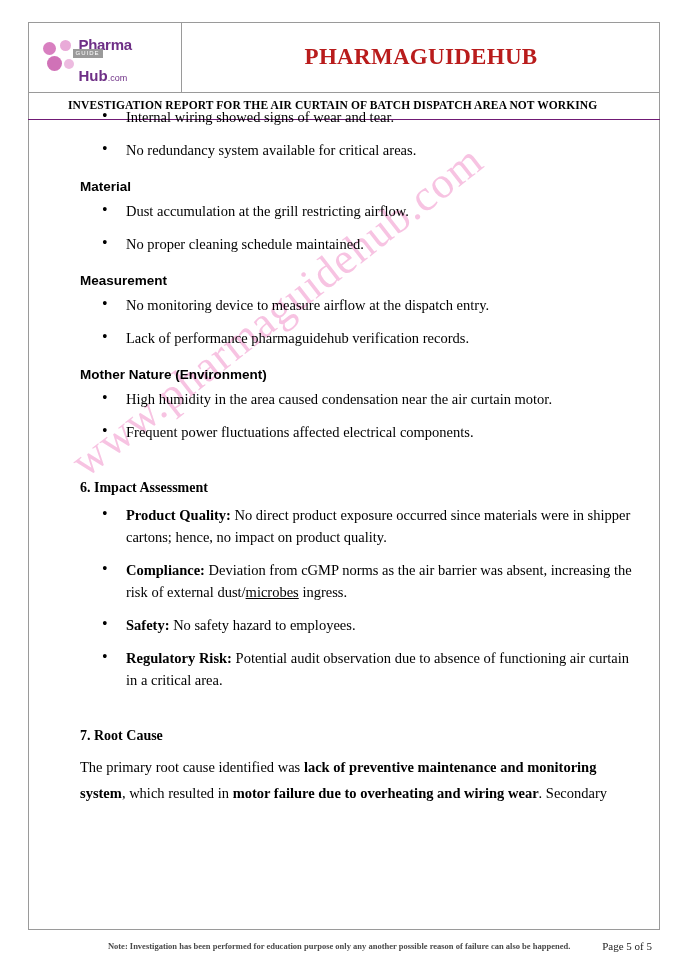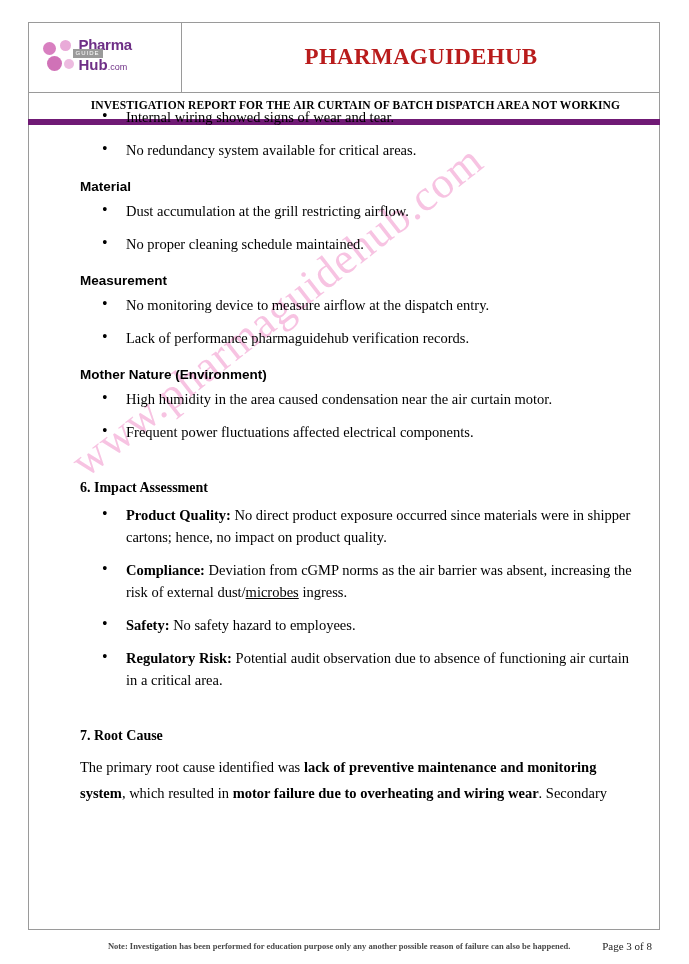--- a/index.html
+++ b/index.html
@@ -98,21 +98,21 @@
     letter-spacing: 1px;
     padding: 1px 3px;
     line-height: 7px;
   }
   .logo-hub {
     font-family: "Liberation Sans", sans-serif;
     font-weight: bold;
     font-size: 15px;
     color: #6e2f86;
     line-height: 16px;
-    margin-top: 4px;
+    margin-top: 15px;
   }
   .logo-com {
     font-family: "Liberation Sans", sans-serif;
     font-weight: normal;
     font-size: 9px;
     color: #6e2f86;
   }
   .brand-cell {
     flex: 1;
     display: flex;
@@ -120,24 +120,24 @@
     justify-content: center;
   }
   .brand-title {
     font-family: "Liberation Serif", serif;
     font-weight: bold;
     font-size: 23px;
     color: #b91c1c;
     letter-spacing: 0.3px;
   }
   .title-row {
-    border-bottom: 6px solid #701a75;
+    border-bottom: 1px solid #701a75;
     box-sizing: border-box;
     padding: 5px 40px 6px 40px;
-    text-align: right;
+    text-align: left;
   }
   .doc-title {
     font-family: "Liberation Serif", serif;
     font-weight: bold;
     font-size: 11.5px;
     line-height: 15px;
     letter-spacing: 0.1px;
   }
   
   .content {
@@ -302,16 +302,16 @@
 
     <div class="gap-md"></div>
 
     <div class="sec-num">7. Root Cause</div>
     <div class="para"><span>The primary root cause identified was </span><b>lack of preventive maintenance and monitoring system</b><span>, which resulted in </span><b>motor failure due to overheating and wiring wear</b><span>. Secondary</span></div>
 
   </div>
 
   <div class="footer">
     <div class="footer-note">Note: Investigation has been performed for education purpose only any another possible reason of failure can also be happened.</div>
-    <div class="footer-page">Page 3 of 8</div>
+    <div class="footer-page">Page 5 of 5</div>
   </div>
 
 </div>
 
 </body></html>

